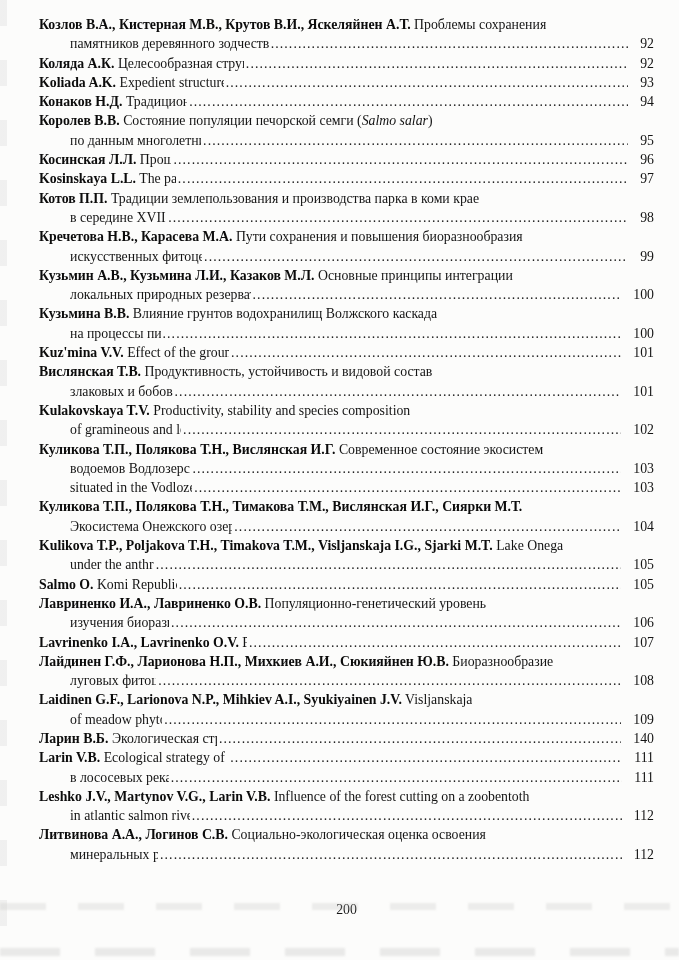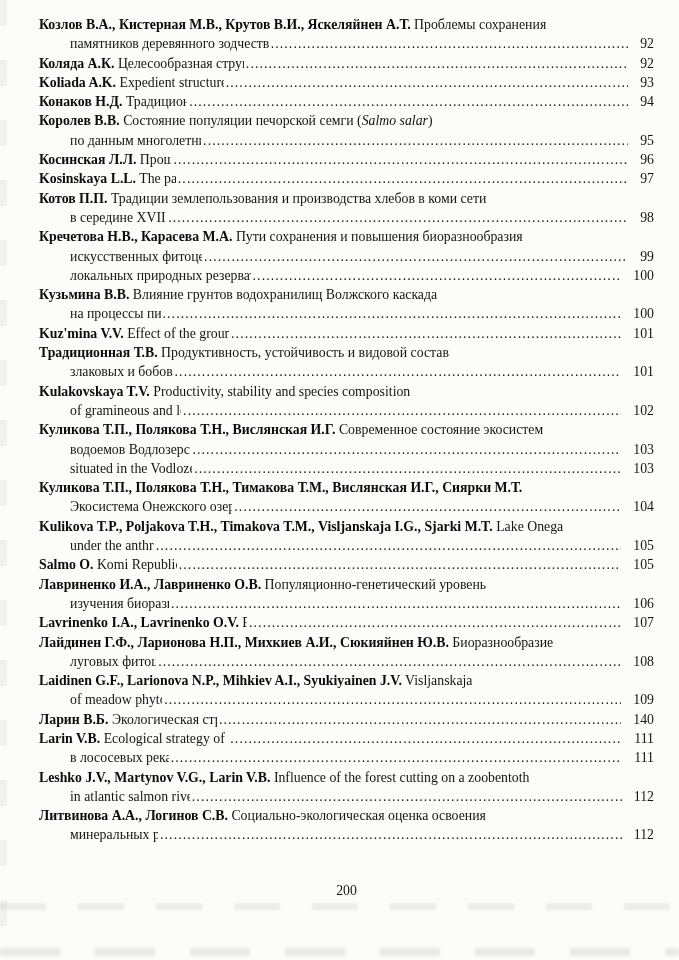--- a/index.html
+++ b/index.html
@@ -125,41 +125,44 @@
   <div class="entry">
     <div class="line l1">
         <span class="txt"><b class="au">Kosinskaya L.L.</b> <span>The past and the present of Sugmut</span></span>
         <span class="leader"></span>
         <span class="pg">97</span>
       </div>
   </div>
 
   <div class="entry">
     <div class="line l1">
-        <span class="txt"><b class="au">Котов П.П.</b> <span>Традиции землепользования и производства хлебов в коми сети</span></span>
+        <span class="txt"><b class="au">Котов П.П.</b> <span>Традиции землепользования и производства парка в коми крае</span></span>
       </div>
     <div class="line l2">
         <span class="txt">в середине XVIII — начале XX вв.</span>
         <span class="leader"></span>
         <span class="pg">98</span>
       </div>
   </div>
 
   <div class="entry">
     <div class="line l1">
         <span class="txt"><b class="au">Кречетова Н.В., Карасева М.А.</b> <span>Пути сохранения и повышения биоразнообразия</span></span>
       </div>
     <div class="line l2">
         <span class="txt">искусственных фитоценозов Республики Марий Эл</span>
         <span class="leader"></span>
         <span class="pg">99</span>
       </div>
   </div>
 
   <div class="entry">
+    <div class="line l1">
+        <span class="txt"><b class="au">Кузьмин А.В., Кузьмина Л.И., Казаков М.Л.</b> <span>Основные принципы интеграции</span></span>
+      </div>
     <div class="line l2">
         <span class="txt">локальных природных резерватов при организации сети охраняемых территорий</span>
         <span class="leader"></span>
         <span class="pg">100</span>
       </div>
   </div>
 
   <div class="entry">
     <div class="line l1">
         <span class="txt"><b class="au">Кузьмина В.В.</b> <span>Влияние грунтов водохранилищ Волжского каскада</span></span>
@@ -174,21 +177,21 @@
   <div class="entry">
     <div class="line l1">
         <span class="txt"><b class="au">Kuz'mina V.V.</b> <span>Effect of the grounds in the Volga reservoirs cascade on fish digestion</span></span>
         <span class="leader"></span>
         <span class="pg">101</span>
       </div>
   </div>
 
   <div class="entry">
     <div class="line l1">
-        <span class="txt"><b class="au">Традиционная Т.В.</b> <span>Продуктивность, устойчивость и видовой состав</span></span>
+        <span class="txt"><b class="au">Вислянская Т.В.</b> <span>Продуктивность, устойчивость и видовой состав</span></span>
       </div>
     <div class="line l2">
         <span class="txt">злаковых и бобовых агрофитоценозов</span>
         <span class="leader"></span>
         <span class="pg">101</span>
       </div>
   </div>
 
   <div class="entry">
     <div class="line l1">

